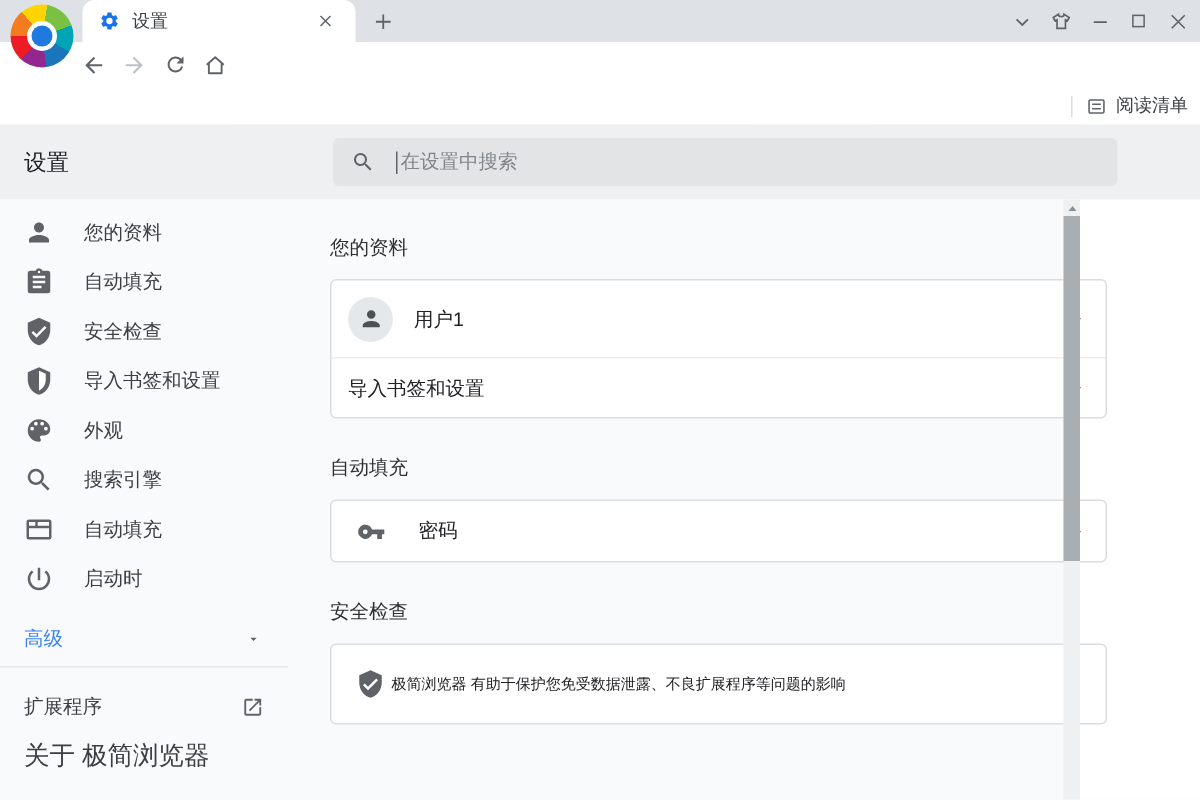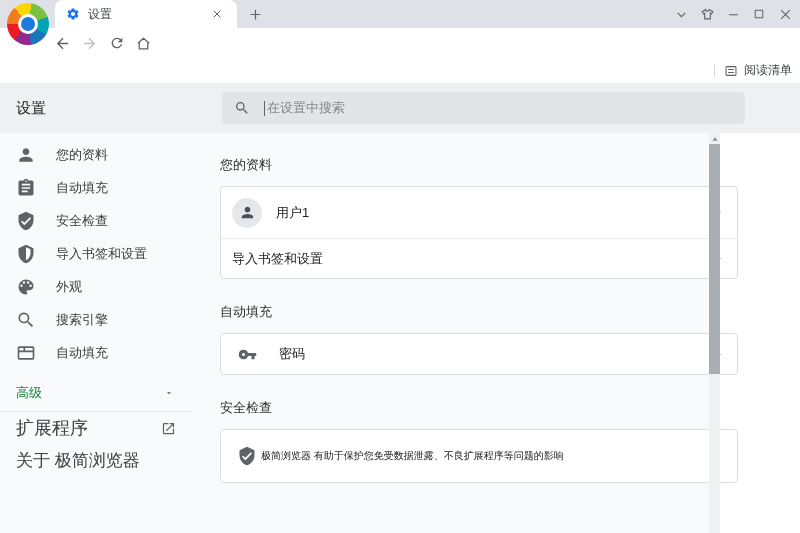--- a/index.html
+++ b/index.html
@@ -58,24 +58,24 @@
   .ssearch-text{font-size:13px;color:#80868b;margin-left:2px}
 
   
   .page{position:absolute;left:0;top:133px;width:720px;height:400px;background:#f9fafb}
 
   .sidebar{position:absolute;left:0;top:5px;width:192px}
   .side-item{height:33px;display:flex;align-items:center;padding-left:16px}
   .side-item .i{width:20px;height:20px;color:#5f6368}
   .side-label{margin-left:20px;font-size:13px;color:#3c4043;white-space:nowrap}
   .advanced{height:32px;margin-top:8px;display:flex;align-items:center;justify-content:space-between;
-            padding:0 18px 0 16px;font-size:13px;color:#15803d}
+            padding:0 18px 0 16px;font-size:13px;color:#3b82f6}
   .side-divider{border-top:1px solid #e4e6e8;margin-top:2px}
-  .ext-row{height:32px;display:flex;align-items:center;justify-content:space-between;
-           padding:0 16px;font-size:18px;color:#3c4043}
+  .ext-row{height:32px;margin-top:10px;display:flex;align-items:center;justify-content:space-between;
+           padding:0 16px;font-size:13px;color:#3c4043}
   .about-row{height:32px;display:flex;align-items:center;padding:0 16px;font-size:17px;color:#3c4043}
 
   .main{position:absolute;left:220px;top:0;width:518px}
   .sec-title{font-size:13px;font-weight:500;color:#2d2f31;margin:24px 0 12px;height:18px;line-height:18px}
   .sec-title.first{margin-top:23px}
   .card{background:#fff;border:1px solid #dadce0;border-radius:4px}
   .crow{display:flex;align-items:center;padding:0 14px 0 16px;box-sizing:border-box}
   .crow + .crow{border-top:1px solid #ececec}
   .crow.h50{height:51px}
   .crow.h40{height:40px}
@@ -309,20 +309,28 @@
       </span>
       <span class="side-label">搜索引擎</span>
     </div>
     <div class="side-item">
       <span class="i">
         <svg width="20" height="20" viewBox="0 0 24 24" fill="#5f6368">
             <path d="M20 4H4a2 2 0 0 0-2 2v12a2 2 0 0 0 2 2h16a2 2 0 0 0 2-2V6a2 2 0 0 0-2-2zm0 5h-9V6h9v3zm-11 0H4V6h5v3zm-5 2h16v7H4v-7z"></path>
           </svg>
       </span>
       <span class="side-label">自动填充</span>
+    </div>
+    <div class="side-item">
+      <span class="i">
+        <svg width="20" height="20" viewBox="0 0 24 24" fill="#5f6368">
+            <path d="M13 3h-2v10h2V3zm4.83 2.17-1.42 1.42A6.94 6.94 0 0 1 19 12a7 7 0 1 1-14 0c0-2.19 1.01-4.14 2.58-5.42L6.17 5.17A8.93 8.93 0 0 0 3 12a9 9 0 1 0 18 0c0-2.74-1.23-5.18-3.17-6.83z"></path>
+          </svg>
+      </span>
+      <span class="side-label">启动时</span>
     </div>
 
     <div class="advanced">
       <span>高级</span>
       <span class="i">
         <svg width="10" height="10" viewBox="0 0 24 24" fill="#5f6368">
             <path d="M7 10l5 5 5-5z"></path>
           </svg>
       </span>
     </div>

